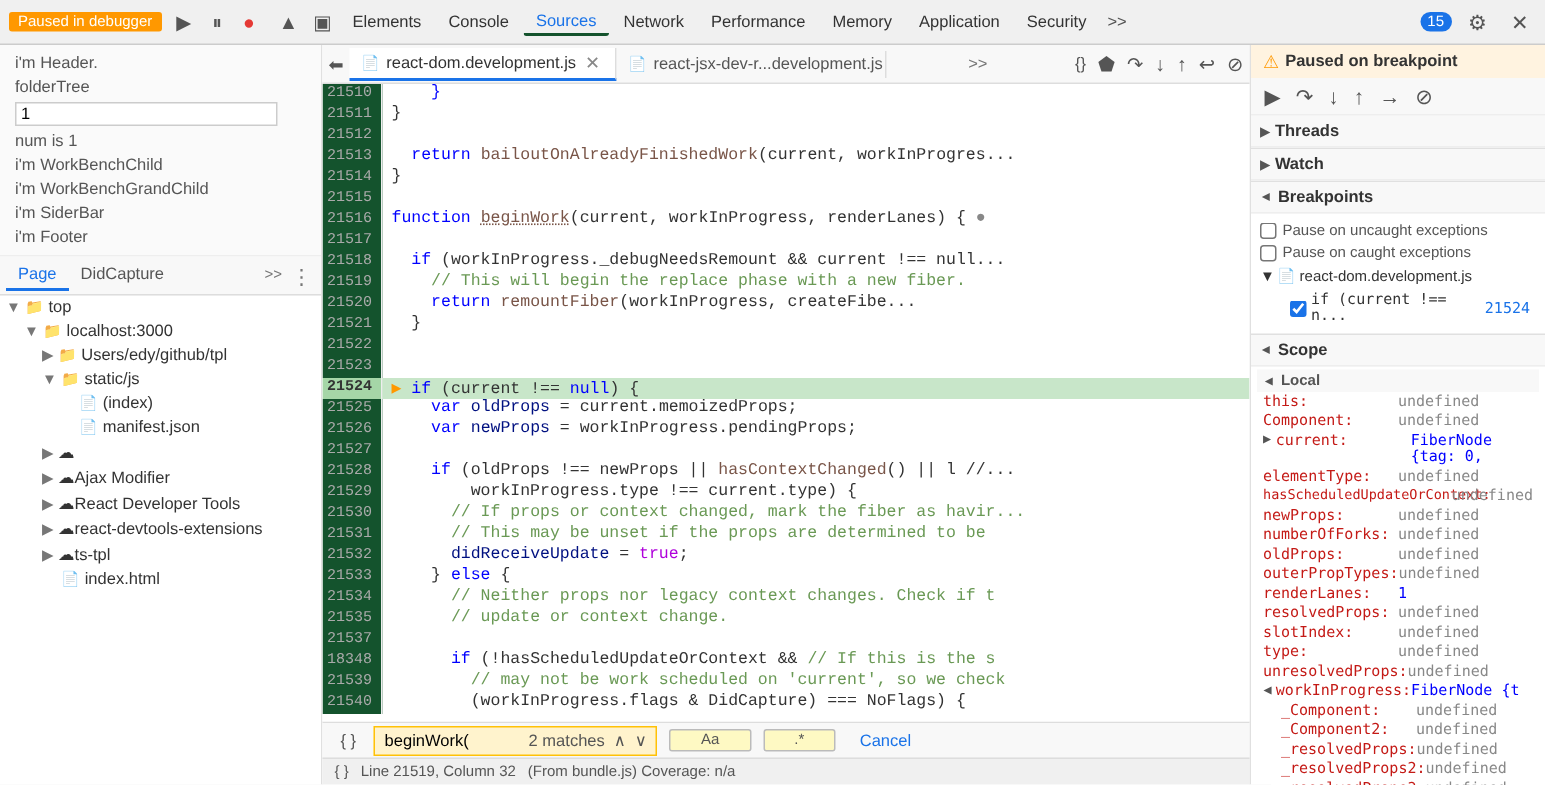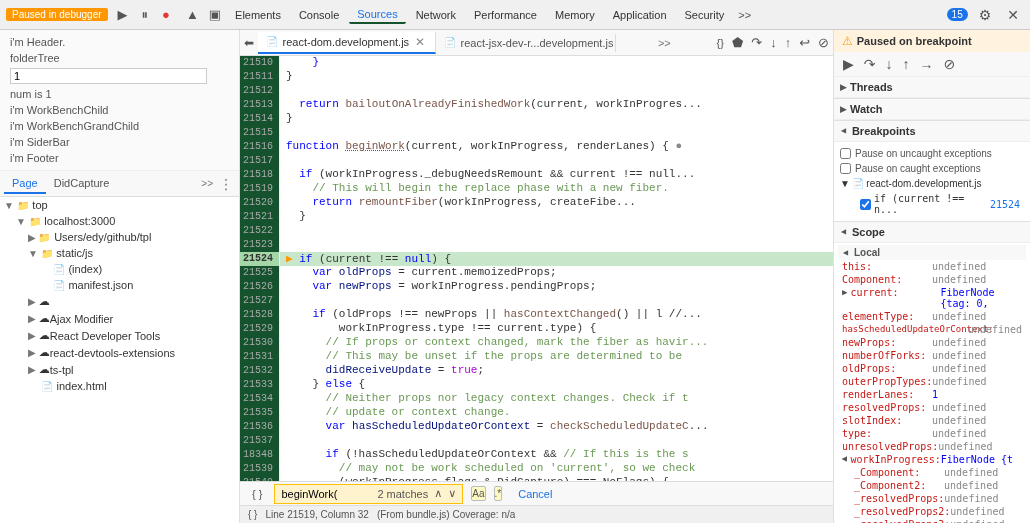--- a/index.html
+++ b/index.html
@@ -90,21 +90,21 @@
     }
 
     
     .main-container {
       display: flex;
       height: calc(523px - 30px);
     }
 
     
     .left-panel {
-      width: 240px;
+      width: 215px;
       background: #fff;
       border-right: 1px solid #e0e0e0;
       display: flex;
       flex-direction: column;
       overflow: hidden;
     }
     .left-panel-tabs {
       display: flex;
       align-items: center;
       border-bottom: 1px solid #ddd;
@@ -289,21 +289,21 @@
       color: #555;
     }
     .search-nav-btn {
       background: none;
       border: none;
       cursor: pointer;
       font-size: 11px;
       color: #555;
     }
     .search-toggle {
-      padding: 1px 0;
+      padding: 1px 20px;
       background: #fef9c3;
       border: 1px solid #bbb;
       border-radius: 2px;
       font-size: 10px;
       cursor: pointer;
       text-align: center;
     }
     .cancel-btn {
       padding: 1px 8px;
       background: none;
@@ -701,24 +701,20 @@
       </div>
       <div class="code-line">
         <span class="line-num">21534</span>
         <span class="code-content">      <span class="cm">// Neither props nor legacy context changes. Check if t</span></span>
       </div>
       <div class="code-line">
         <span class="line-num">21535</span>
         <span class="code-content">      <span class="cm">// update or context change.</span></span>
       </div>
       <div class="code-line">
-        <span class="line-num">21536</span>
-        <span class="code-content">      <span class="kw">var</span> <span class="param">hasScheduledUpdateOrContext</span> = <span class="fn">checkScheduledUpdateC</span>...</span>
-      </div>
-      <div class="code-line">
         <span class="line-num">21537</span>
         <span class="code-content"></span>
       </div>
       <div class="code-line">
         <span class="line-num">18348</span>
         <span class="code-content">      <span class="kw">if</span> (!hasScheduledUpdateOrContext &amp;&amp; <span class="cm">// If this is the s</span></span>
       </div>
       <div class="code-line">
         <span class="line-num">21539</span>
         <span class="code-content">        <span class="cm">// may not be work scheduled on 'current', so we check</span></span>

